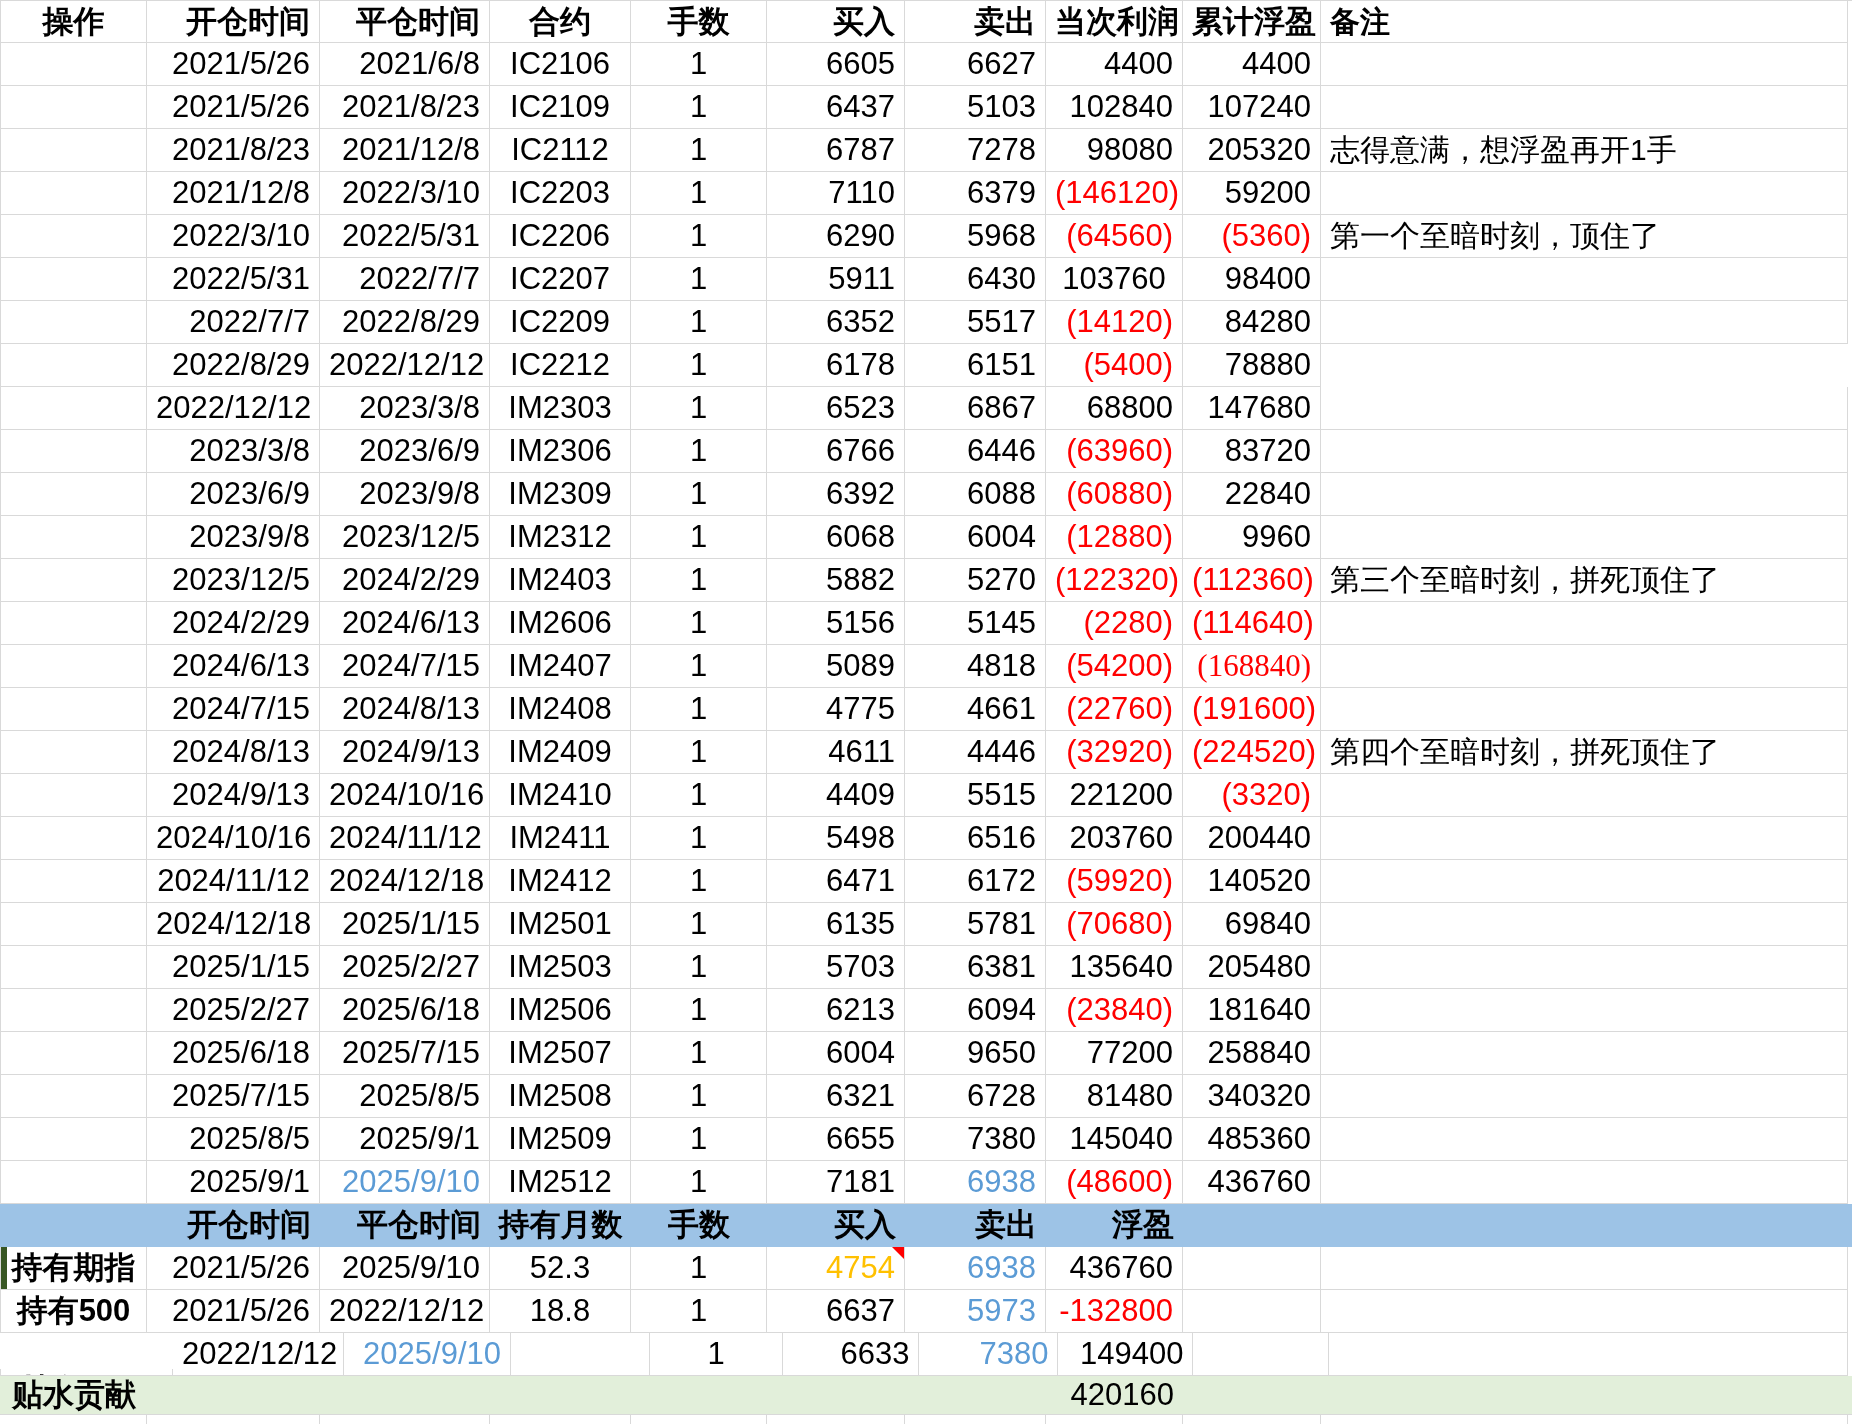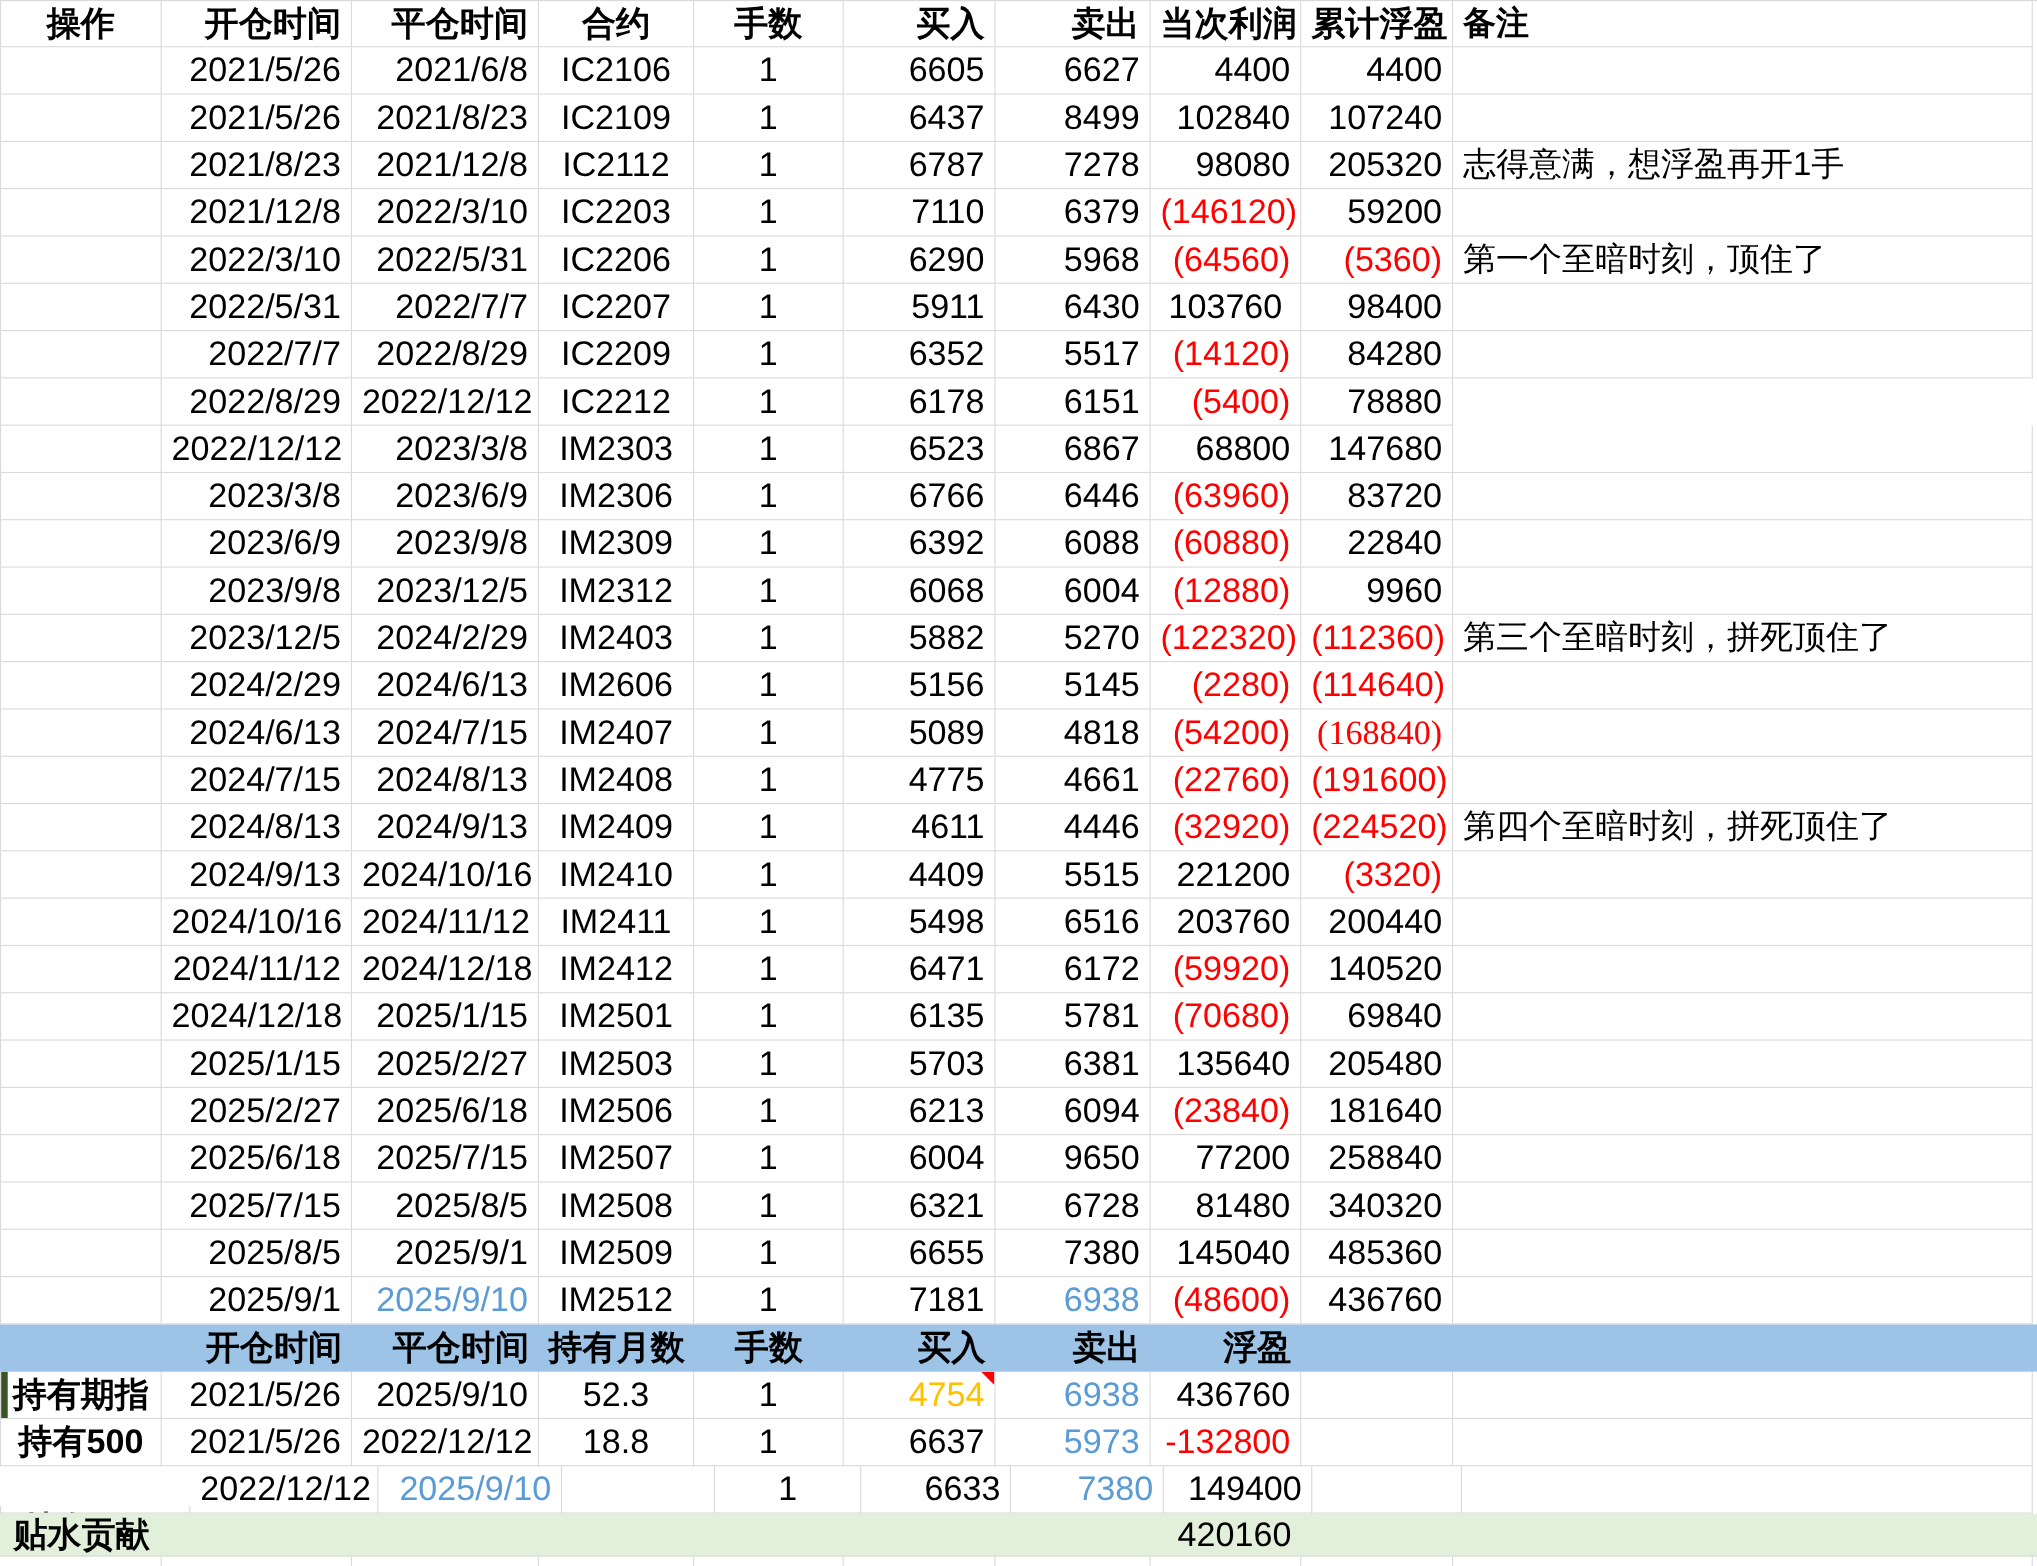--- a/index.html
+++ b/index.html
@@ -88,21 +88,21 @@
         <div class="cell c8 ar" style="width: 138px;">4400</div>
         <div class="cell c9 al note-cell" style="width: 527px;"></div>
       </div>
       <div class="row">
         <div class="cell c0 ac" style="width: 147px;"></div>
         <div class="cell c1 ar" style="width: 173px;">2021/5/26</div>
         <div class="cell c2 ar" style="width: 170px;">2021/8/23</div>
         <div class="cell c3 ac" style="width: 141px;">IC2109</div>
         <div class="cell c4 ac" style="width: 136px;">1</div>
         <div class="cell c5 ar" style="width: 138px;">6437</div>
-        <div class="cell c6 ar" style="width: 141px;">8499</div>
+        <div class="cell c6 ar" style="width: 141px;">5103</div>
         <div class="cell c7 ar" style="width: 137px;">102840</div>
         <div class="cell c8 ar" style="width: 138px;">107240</div>
         <div class="cell c9 al note-cell" style="width: 527px;"></div>
       </div>
       <div class="row">
         <div class="cell c0 ac" style="width: 147px;"></div>
         <div class="cell c1 ar" style="width: 173px;">2021/8/23</div>
         <div class="cell c2 ar" style="width: 170px;">2021/12/8</div>
         <div class="cell c3 ac" style="width: 141px;">IC2112</div>
         <div class="cell c4 ac" style="width: 136px;">1</div>

